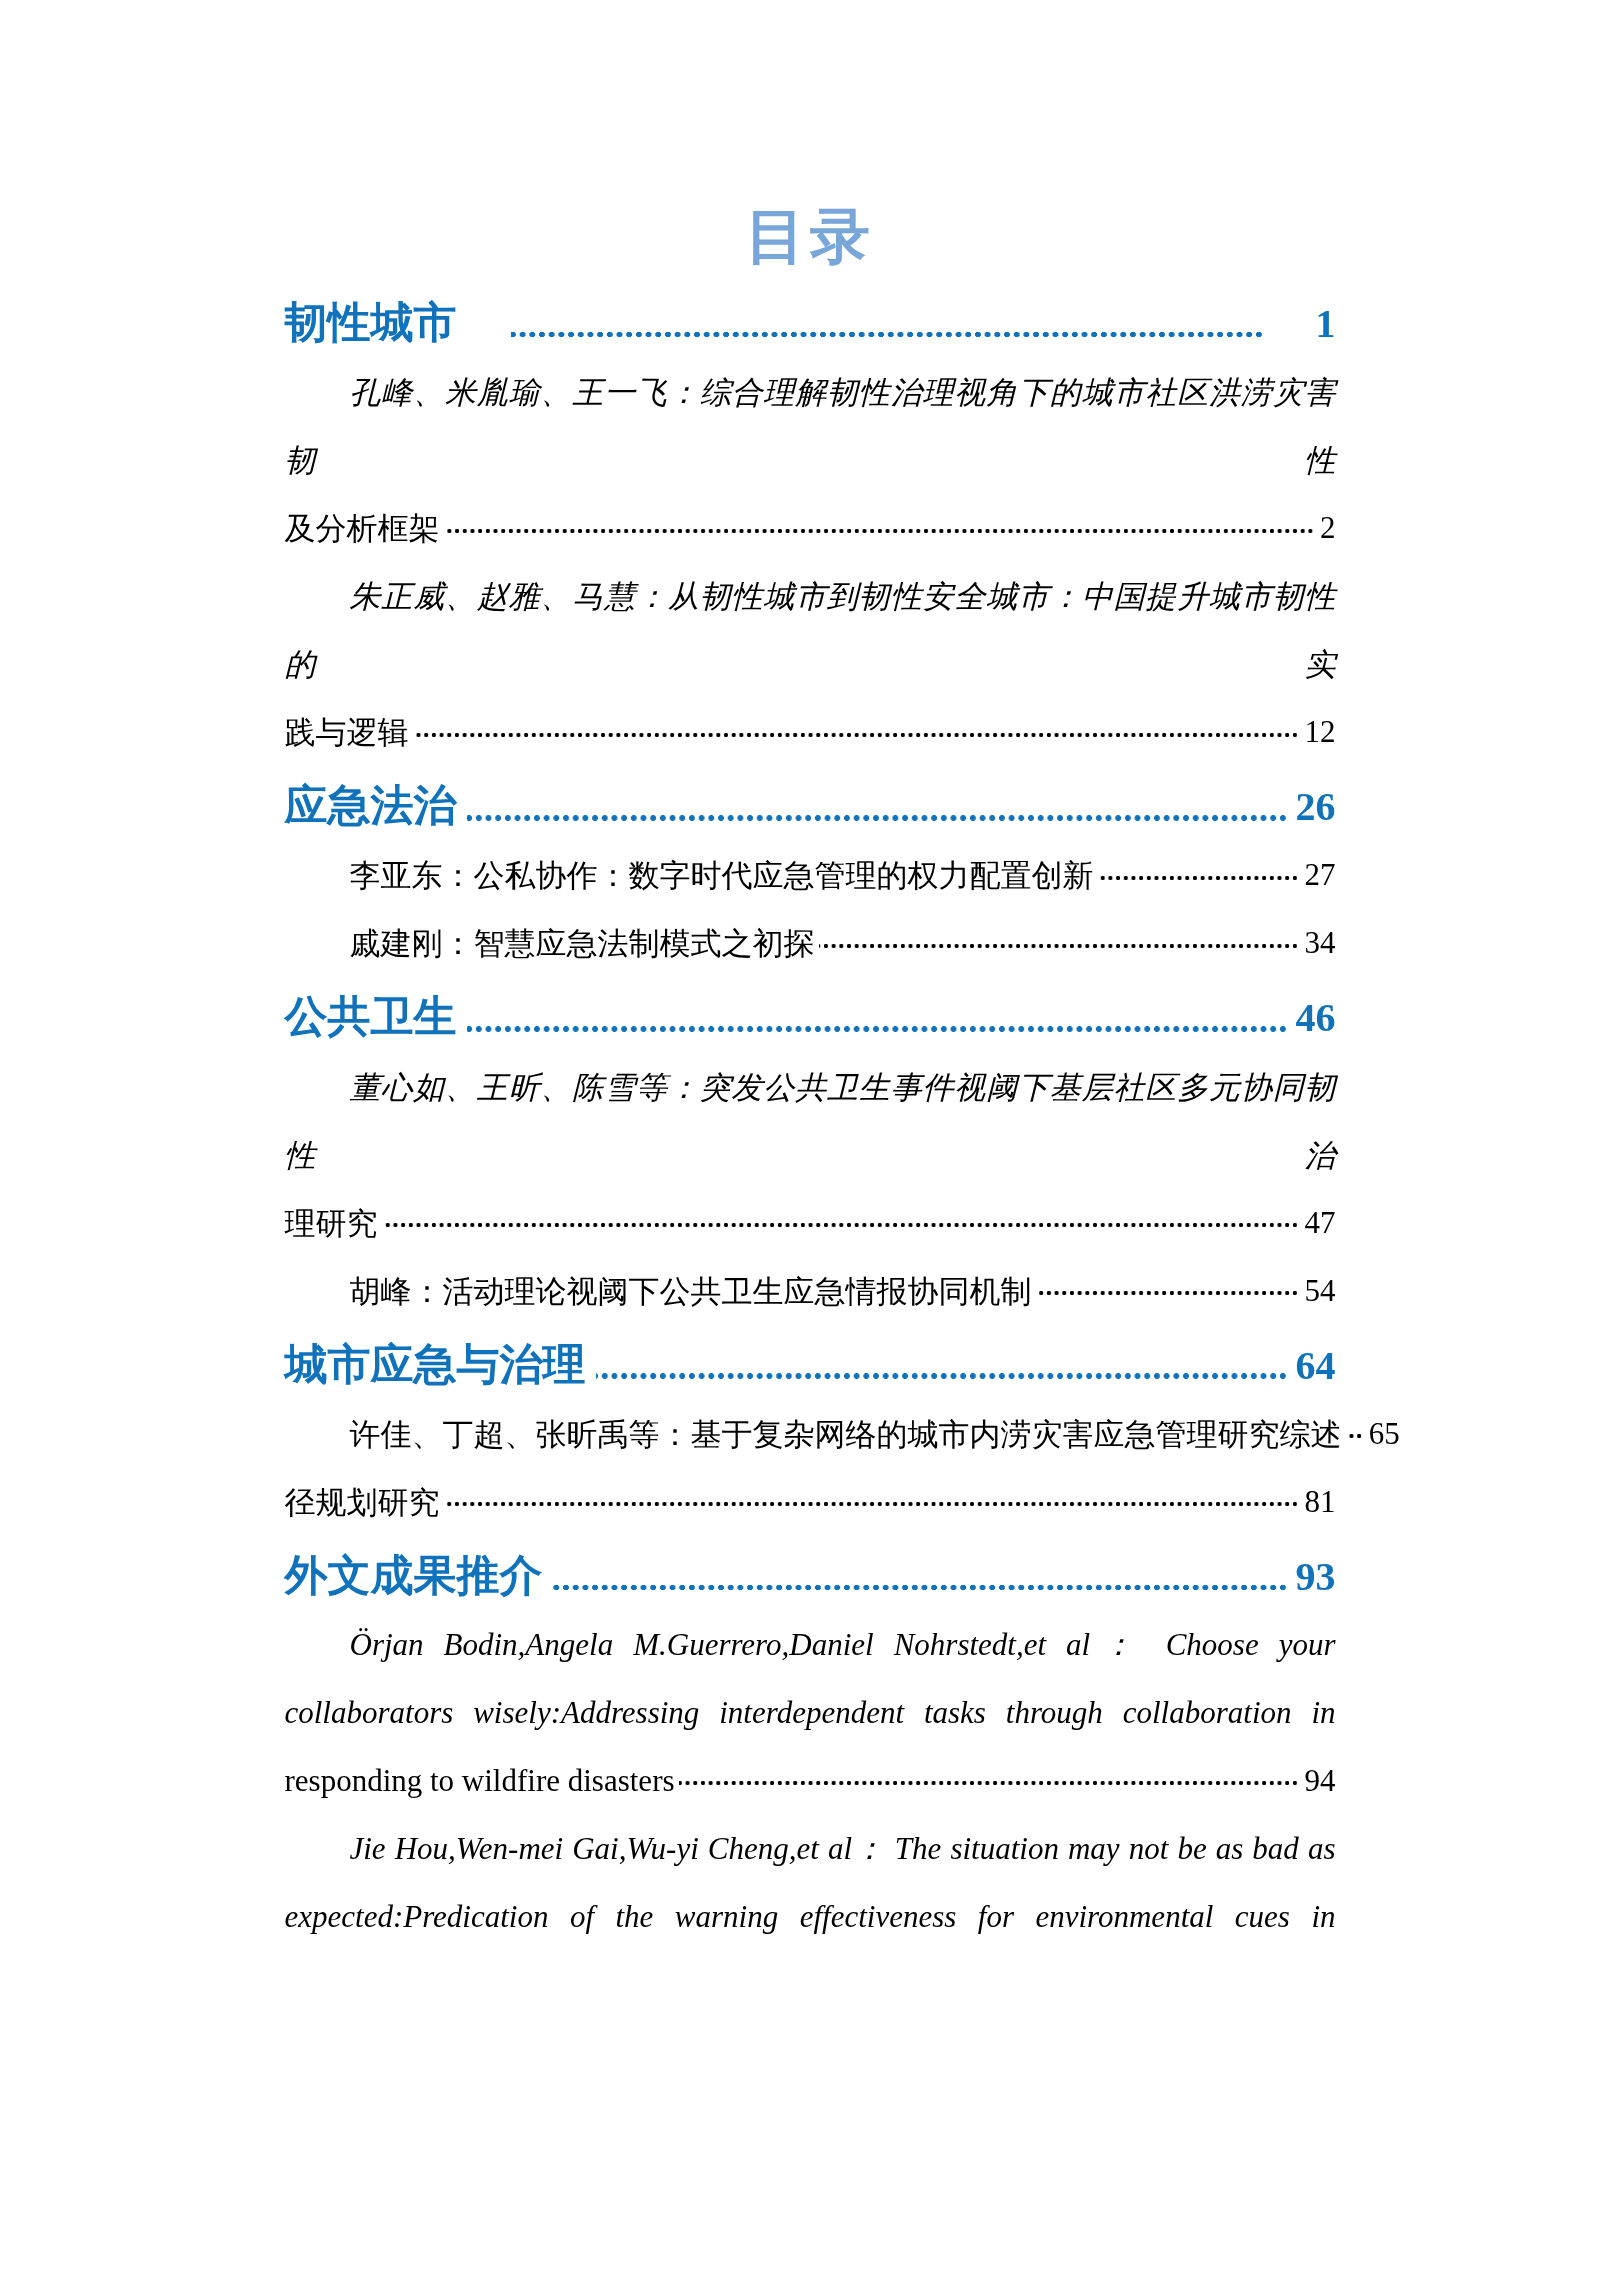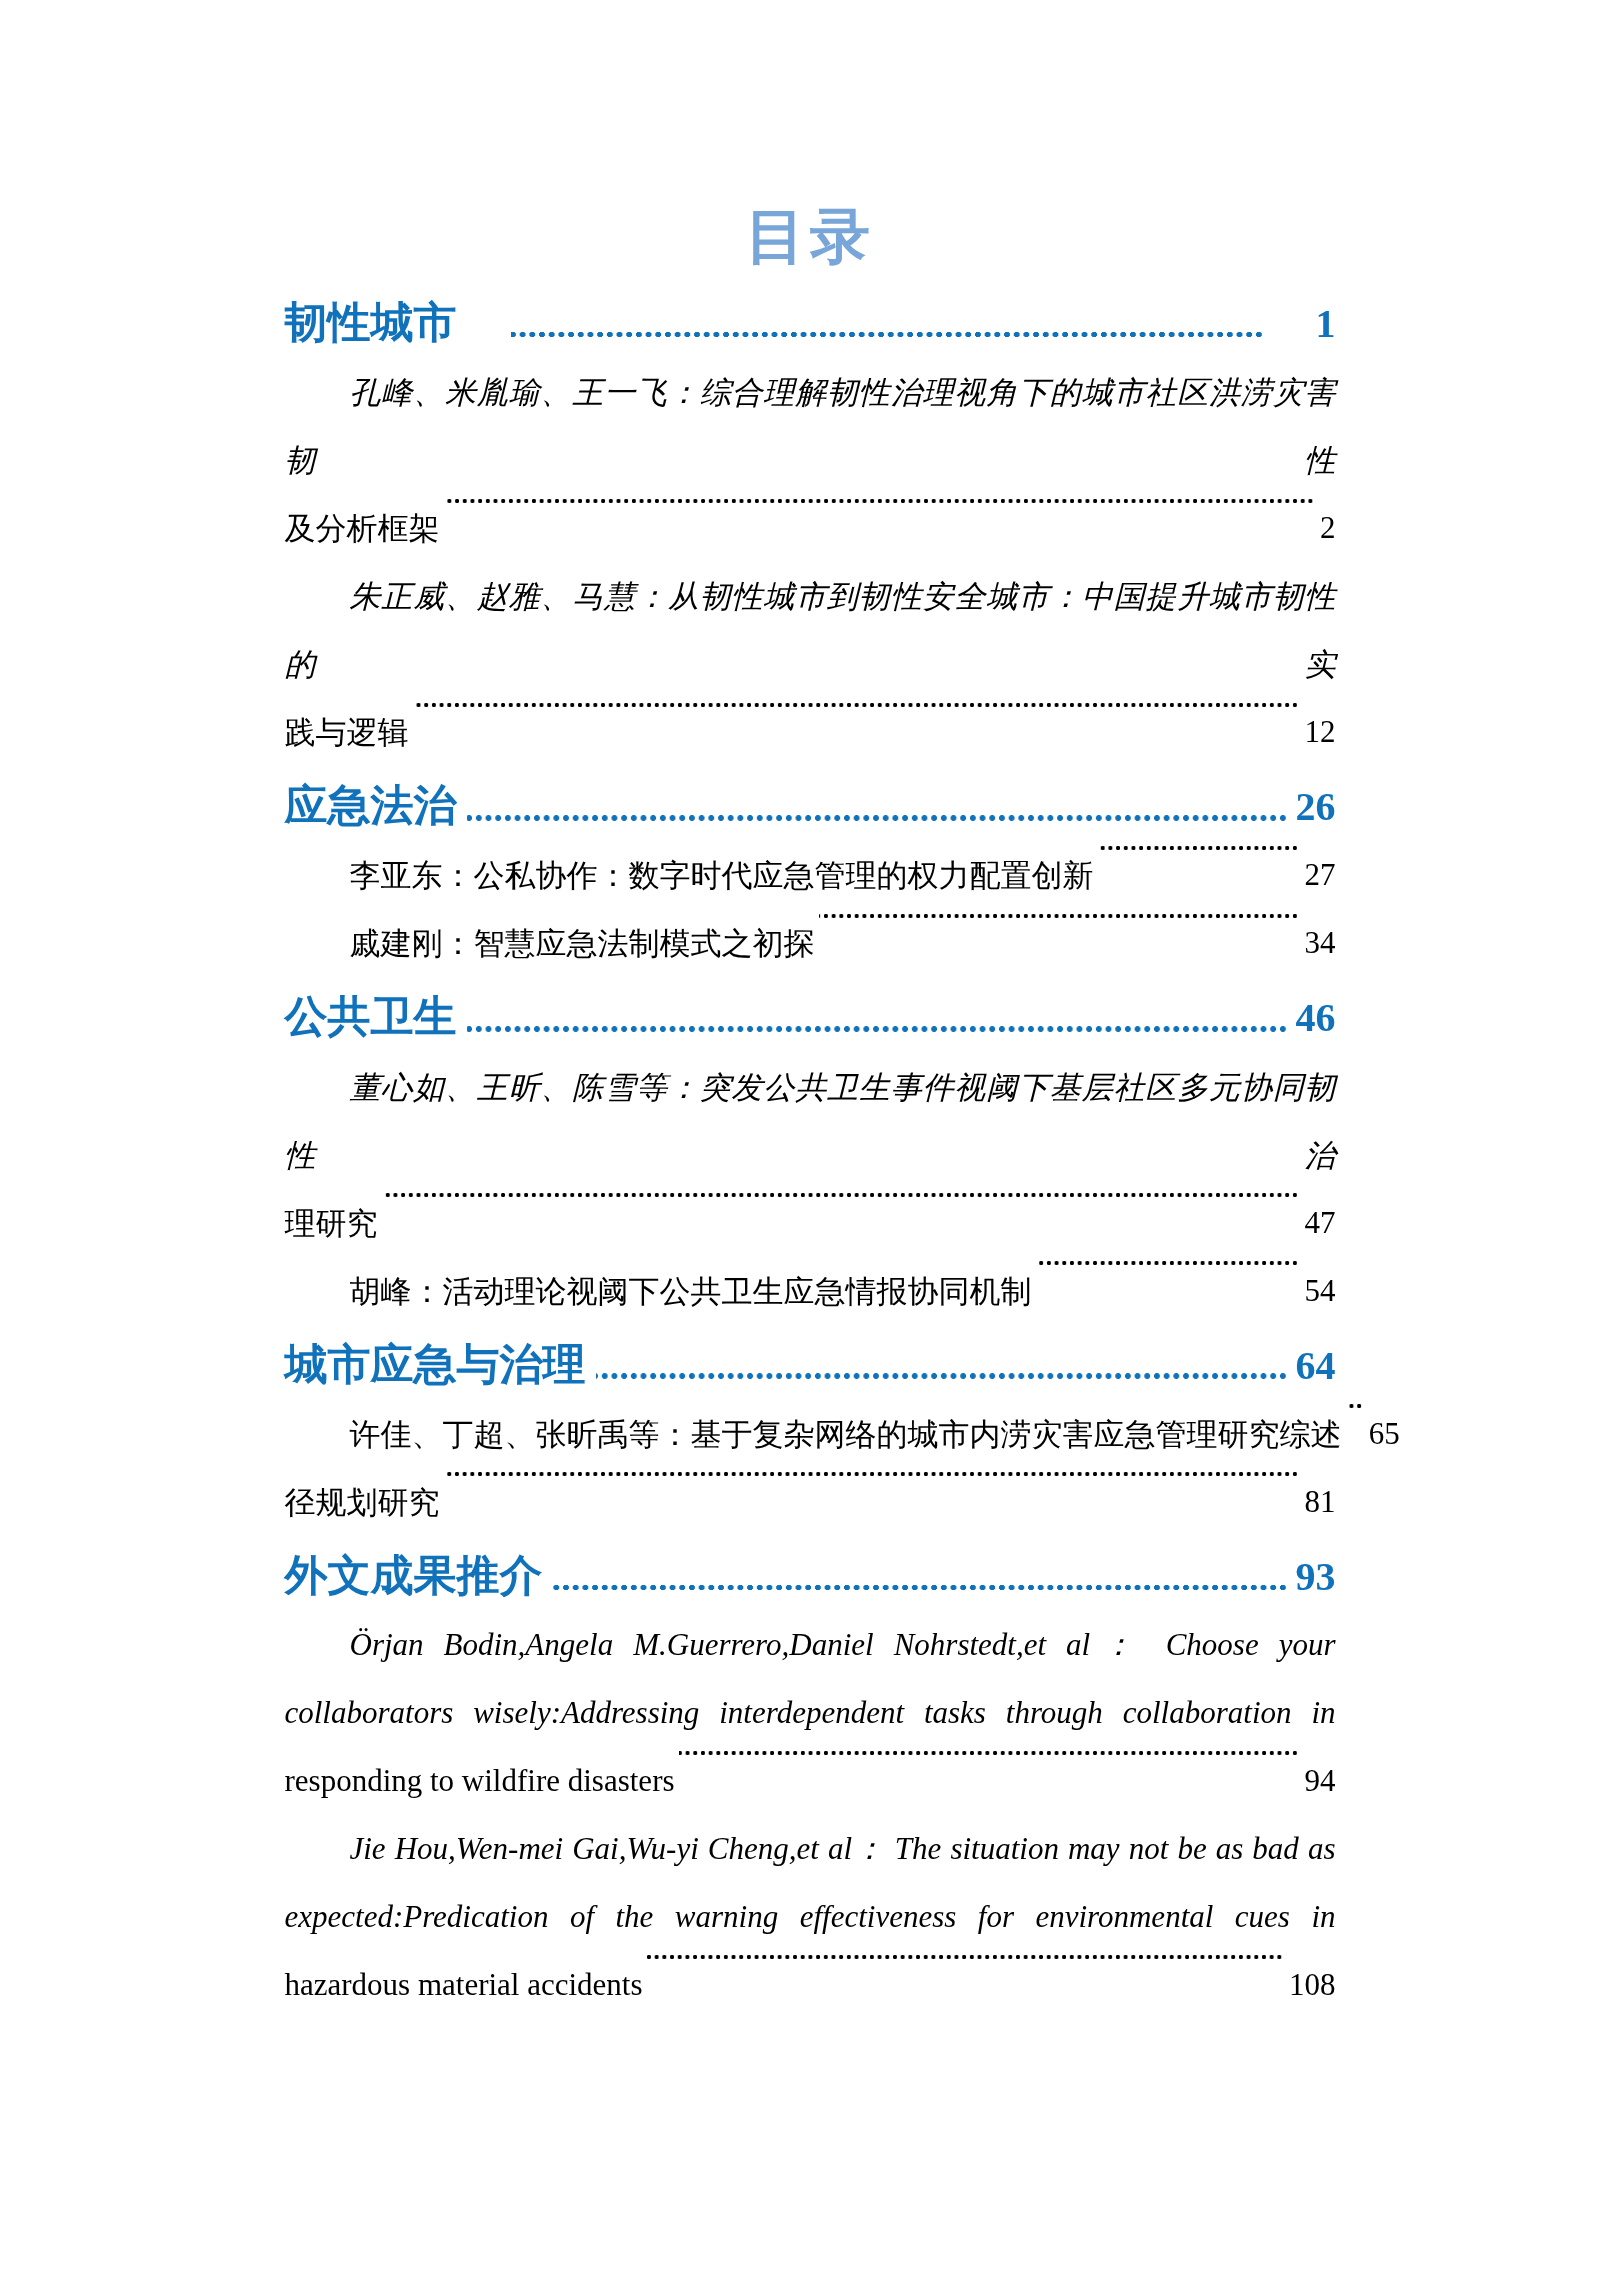--- a/index.html
+++ b/index.html
@@ -70,21 +70,21 @@
     text-align: justify;
     text-align-last: justify;
     color: #000000;
     font-style: italic;
   }
   .zh { font-family: "DejaVu Serif", "Liberation Serif", serif; }
   .en { font-family: "Liberation Serif", serif; }
   .indent { text-indent: 65px; }
   .row {
     display: flex;
-    align-items: flex-start;
+    align-items: center;
     font-size: 31px;
     line-height: 68px;
     color: #000000;
   }
   .row .text { white-space: nowrap; flex: 0 1 auto; }
   .row.indent-row .text { padding-left: 65px; }
   .row .leader {
     flex: 1 1 auto;
     min-width: 17px;
     height: 8px;
@@ -183,20 +183,15 @@
   </div>
   <p class="line en indent">Örjan Bodin,Angela M.Guerrero,Daniel Nohrstedt,et al： Choose your</p>
   <p class="line en">collaborators wisely:Addressing interdependent tasks through collaboration in</p>
   <div class="row en">
     <span class="text">responding to wildfire disasters</span>
     <span class="leader"></span>
     <span class="page-num">94</span>
   </div>
   <p class="line en indent">Jie Hou,Wen-mei Gai,Wu-yi Cheng,et al： The situation may not be as bad as</p>
   <p class="line en">expected:Predication of the warning effectiveness for environmental cues in</p>
-  <div class="row en">
-    <span class="text">hazardous material accidents</span>
-    <span class="leader"></span>
-    <span class="page-num">108</span>
-  </div>
 
 </div>
 
 
 </body></html>

